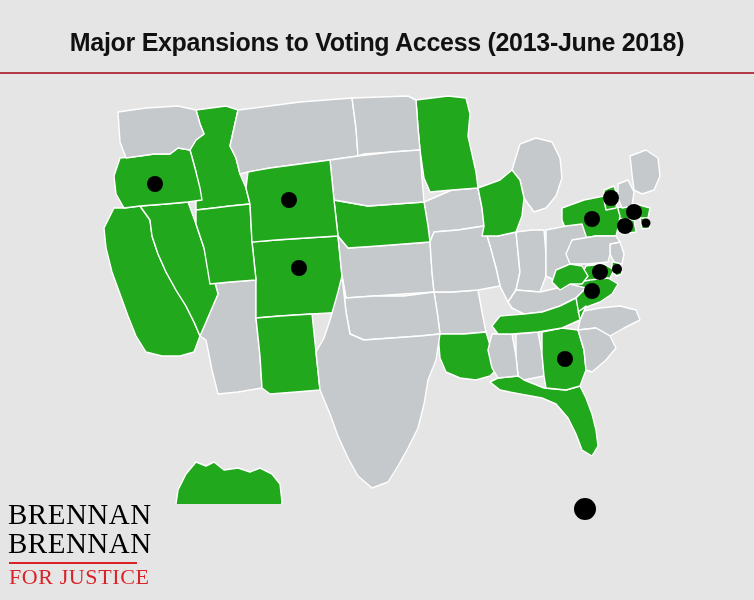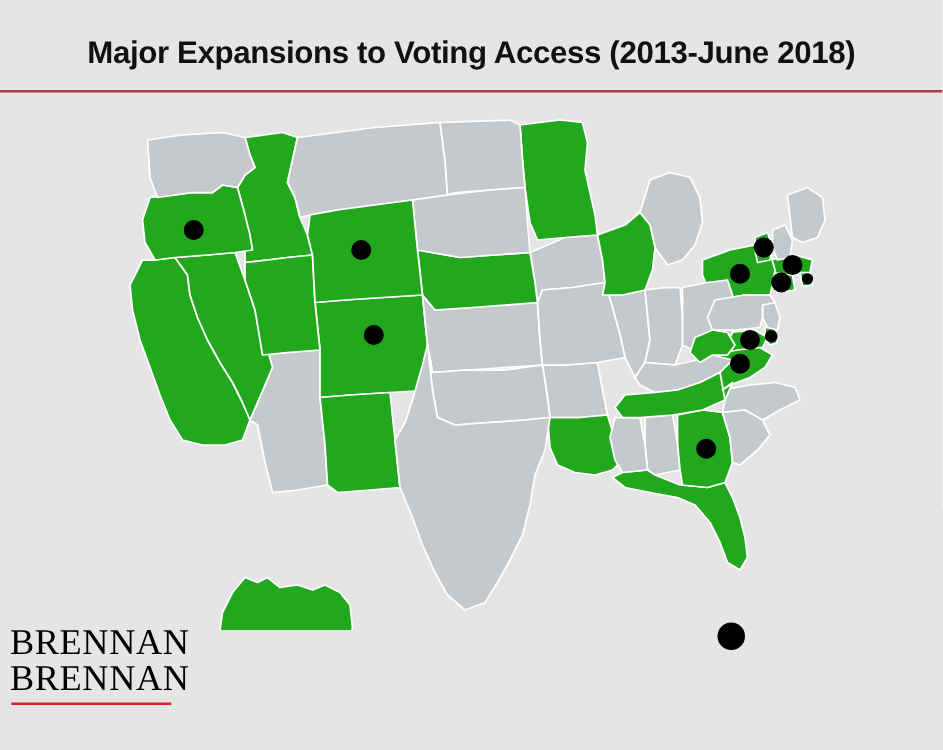--- a/index.html
+++ b/index.html
@@ -164,15 +164,16 @@
   </div>
 
   <div class="legend">
     <div class="legend-dot"></div>
   </div>
 
   <div class="logo">
     <div class="logo-l1">BRENNAN</div>
     <div class="logo-l2">BRENNAN</div>
     <div class="logo-rule"></div>
+    <div class="logo-l3">FOR JUSTICE</div>
   </div>
 
 </div>
 
 </body></html>

